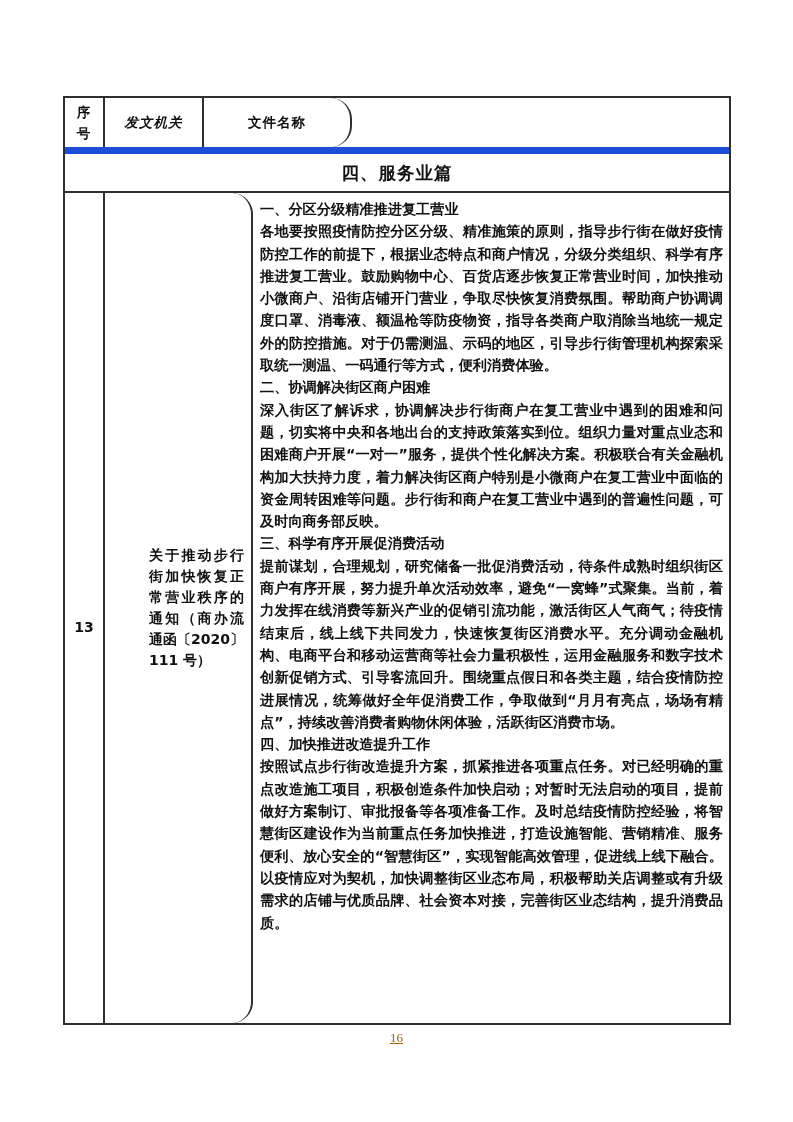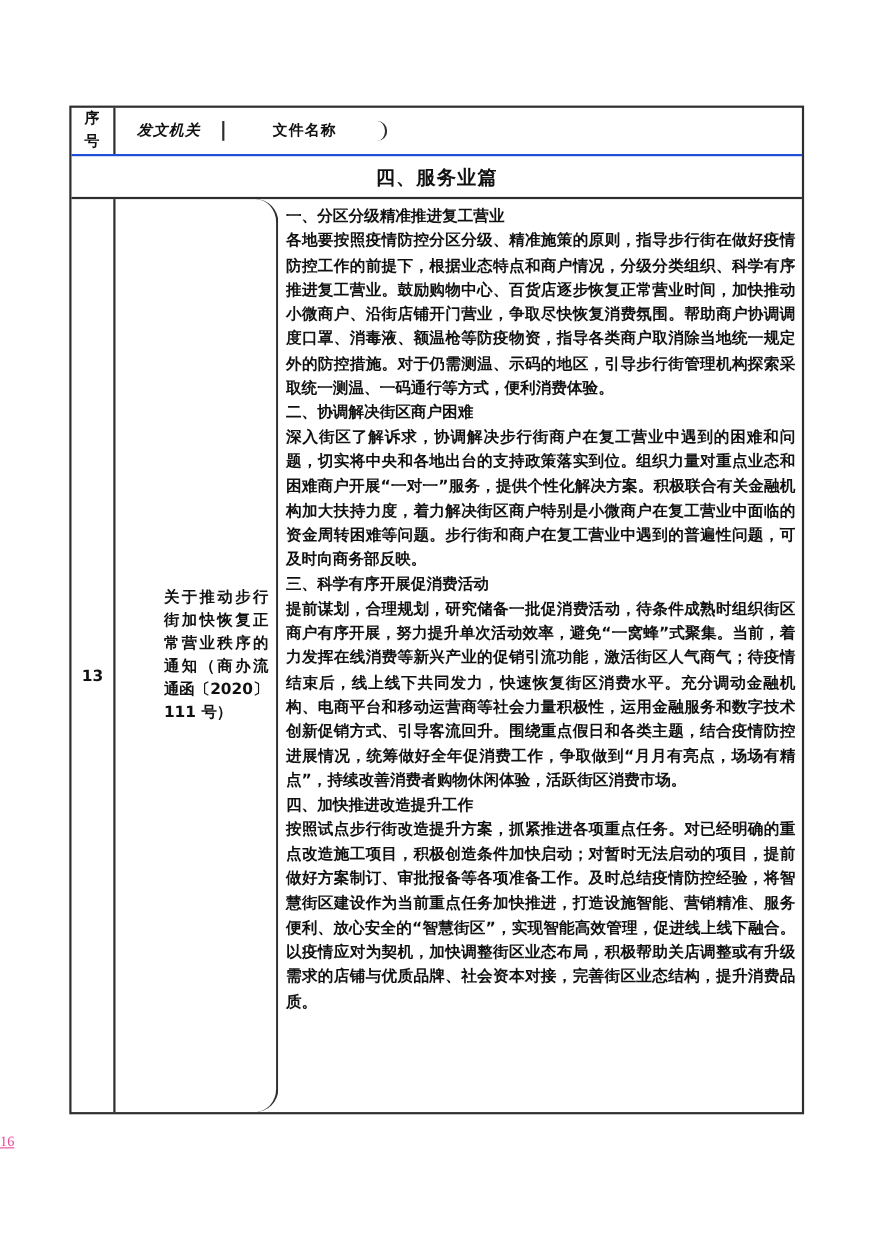--- a/index.html
+++ b/index.html
@@ -20,21 +20,21 @@
   }
   .doc-table {
     position: absolute;
     left: 63px;
     top: 96px;
     width: 668px;
     border: 2px solid #2e2e2e;
     background: #ffffff;
   }
   .trow { display: flex; flex-direction: row; }
-  .header-row { height: 44px; border-bottom: 2px solid #1d4ed8; align-items: center; }
+  .header-row { height: 56px; border-bottom: 7px solid #1d4ed8; }
   .section-row { height: 39px; border-bottom: 2px solid #2e2e2e; align-items: center; justify-content: center; }
   .content-row { height: 830px; }
   .cell { overflow: hidden; }
   .c1 { width: 40px; flex: 0 0 40px; border-right: 2px solid #2e2e2e; }
   .c2 { width: 99px; flex: 0 0 99px; border-right: 2px solid #2e2e2e; font-style: italic; }
   .c3 { width: 148px; flex: 0 0 148px; border-right: 2px solid #2e2e2e; border-radius: 21px; }
   .c4 { flex: 1 1 auto; }
   .center {
     display: flex;
     align-items: center;
@@ -80,23 +80,24 @@
     text-align: justify;
     text-justify: inter-ideograph;
     margin: 0;
   }
   .content-cell p.heading { text-align: left; }
   .page-number {
     position: absolute;
     left: 0;
     top: 1030px;
     width: 100%;
+    text-align: center;
     font-family: "Liberation Serif", "DejaVu Serif", serif;
     font-size: 13px;
-    color: #ec4899;
+    color: #a16207;
     text-decoration: underline;
   }
 </style>
 </head>
 <body>
 
 <div class="page">
 
   <div class="doc-table">
 

